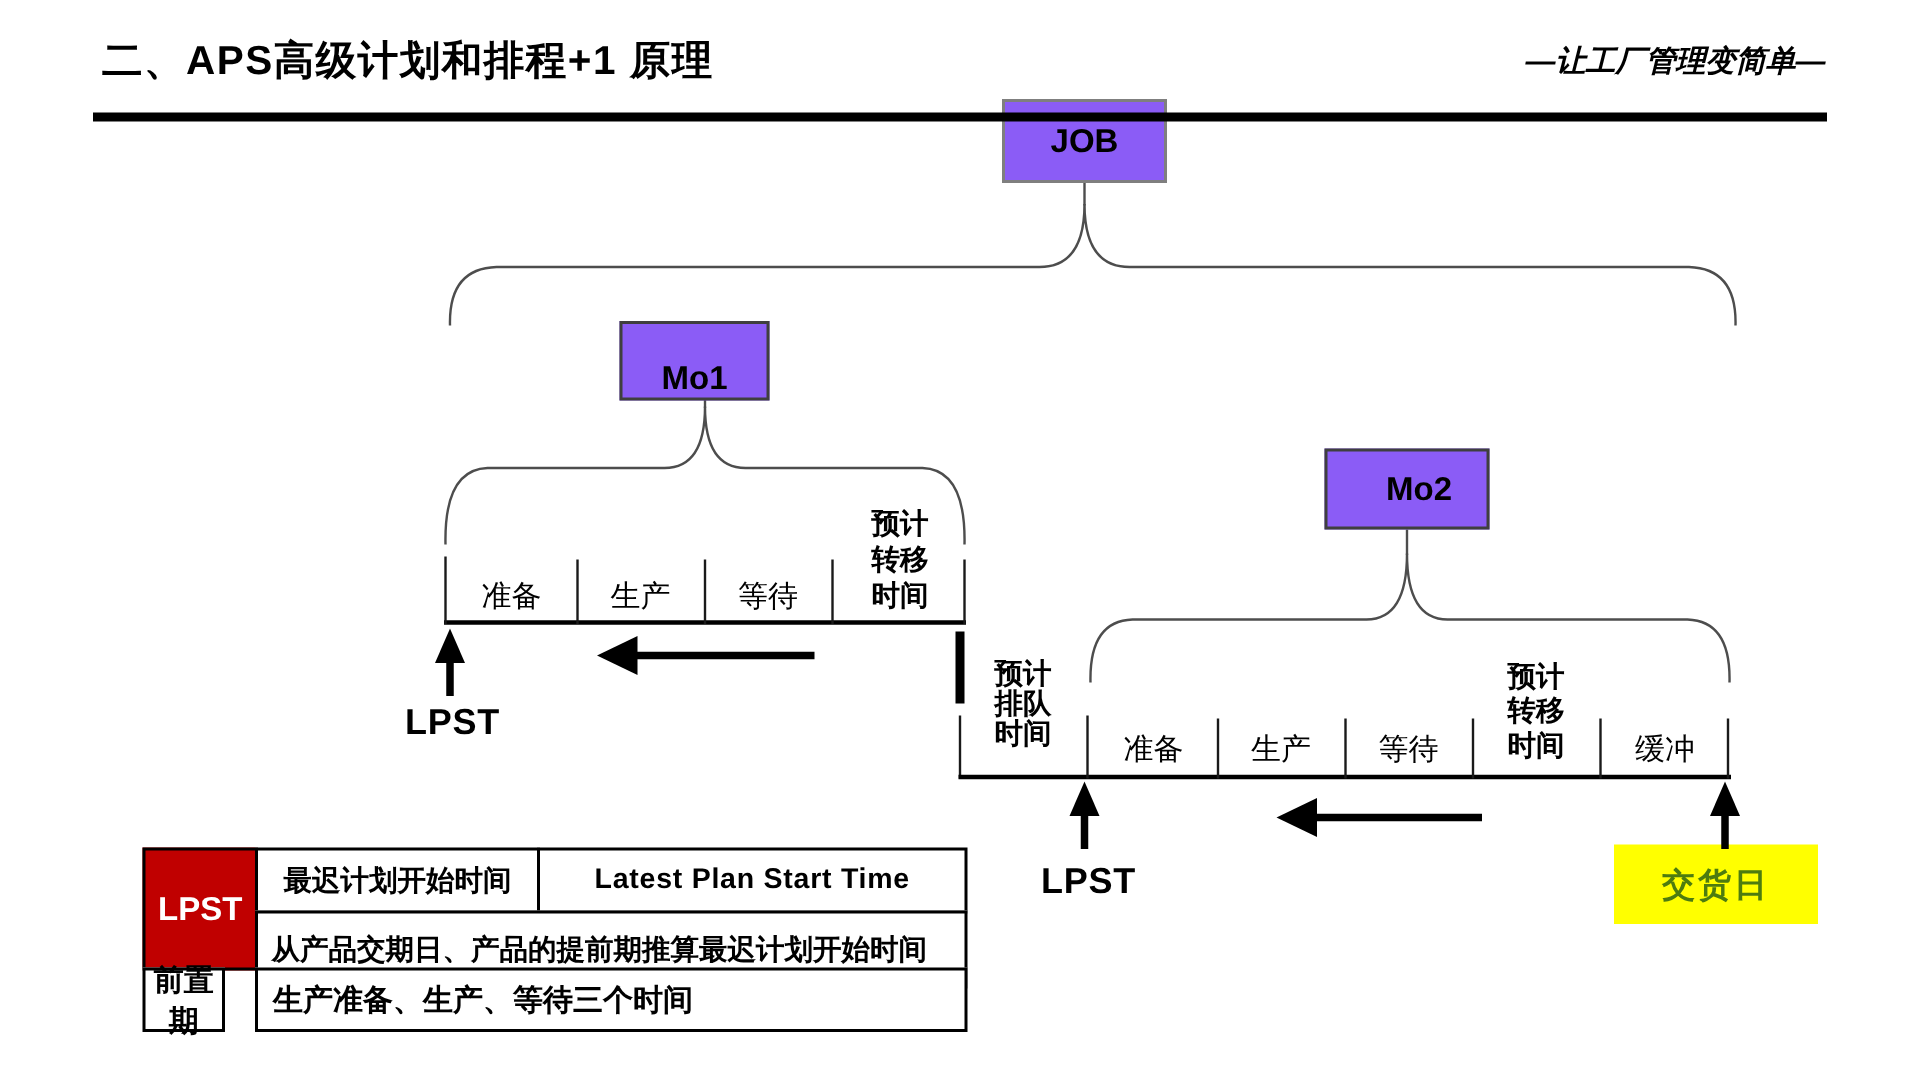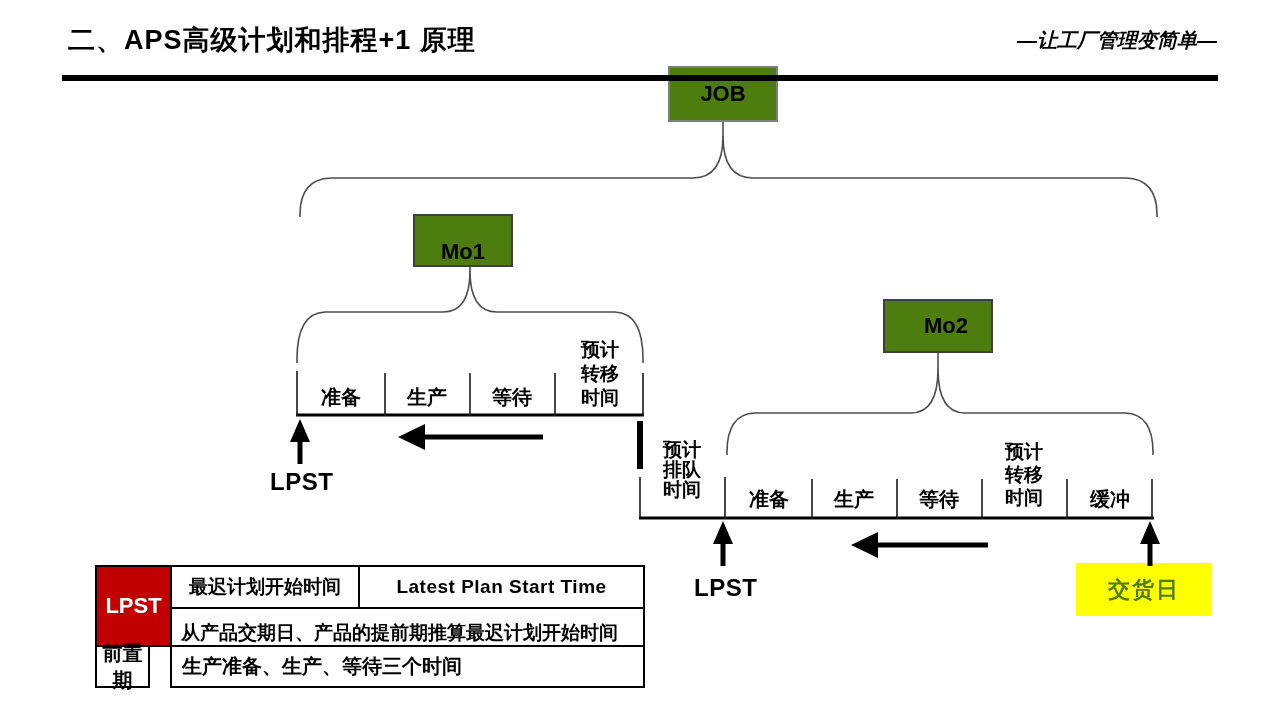--- a/index.html
+++ b/index.html
@@ -7,28 +7,28 @@
   #slide {
     position: relative; width: 1280px; height: 720px; background: #ffffff;
     font-family: "Liberation Sans", "DejaVu Sans", sans-serif;
     overflow: hidden; color: #000;
   }
   .abs { position: absolute; }
   #title { left: 68px; top: 22px; font-size: 27px; font-weight: bold; letter-spacing: 1px; }
   #slogan { right: 63px; top: 27px; font-size: 20px; font-weight: bold; font-style: italic; }
   #topline { left: 62px; top: 75px; width: 1156px; height: 6px; background: #000; z-index: 3; }
   .node-box {
-    background: #4d7c0f; display: flex; align-items: center; justify-content: center;
+    background: #8b5cf6; display: flex; align-items: center; justify-content: center;
     font-size: 22px; font-weight: bold; z-index: 2;
   }
   #job-box { left: 668px; top: 66px; width: 110px; height: 56px; border: 2px solid #7f7f7f; }
   #mo1-box { left: 413px; top: 214px; width: 100px; height: 53px; border: 2px solid #3f3f3f; align-items: flex-end; }
   #mo2-box { left: 883px; top: 299px; width: 110px; height: 54px; border: 2px solid #3f3f3f; padding-left: 16px; }
   #diagram-svg { left: 0; top: 0; z-index: 1; }
-  .seg-label { font-size: 20px; font-weight: bold; text-align: center; width: 80px; }
+  .seg-label { font-size: 20px; font-weight: normal; text-align: center; width: 80px; }
   .stack-label { font-size: 19px; font-weight: bold; text-align: center; width: 80px; display: flex; flex-direction: column; }
   .lpst-label { font-size: 24px; font-weight: bold; letter-spacing: 0.5px; }
   #delivery-box {
     left: 1076px; top: 563px; width: 136px; height: 53px; background: #FFFF00;
     display: flex; align-items: center; justify-content: center;
     color: #4d7c0f; font-size: 22px; font-weight: bold; letter-spacing: 2px;
   }
   .tcell {
     position: absolute; border: 2px solid #000; background: #fff;
     display: flex; align-items: center; justify-content: center;

